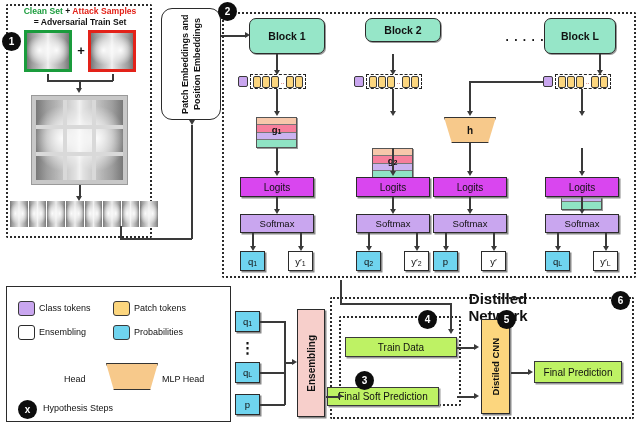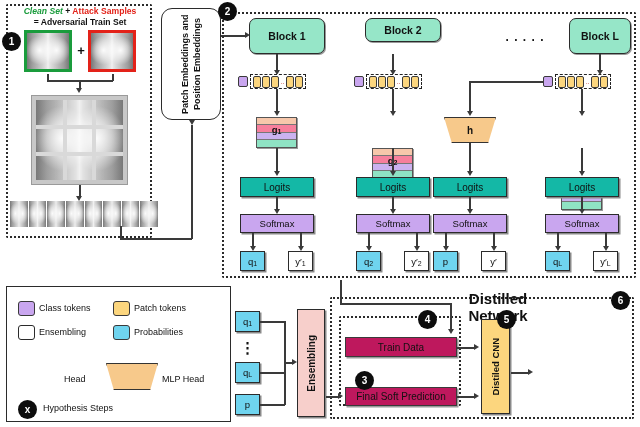--- a/index.html
+++ b/index.html
@@ -12,29 +12,29 @@
   .region{border:2px dotted #2b2b2b;border-radius:2px;}
 
   
   .step{width:19px;height:19px;border-radius:50%;background:#0d0d0d;color:#fff;
         font-size:10px;font-weight:bold;display:flex;align-items:center;justify-content:center;
         z-index:40;font-family:"Liberation Sans",sans-serif;}
 
   
   .blk{background:#96e6c8;border:1px solid #2b2b2b;border-radius:7px;
        font-size:10.5px;font-weight:bold;color:#111;box-shadow:1px 1px 0 #999;}
-  .logits{background:#14b8a6;border:1px solid #2b2b2b;font-size:10px;color:#111;
+  .logits{background:#d946ef;border:1px solid #2b2b2b;font-size:10px;color:#111;
           box-shadow:1.5px 1.5px 0 #8a8a8a;}
   .softmax{background:#c9a6ef;border:1px solid #2b2b2b;font-size:9.5px;color:#111;
            box-shadow:1.5px 1.5px 0 #8a8a8a;}
   .prob{background:#6fd4ef;border:1.4px solid #2b2b2b;font-size:9.5px;color:#111;
         box-shadow:1.5px 1.5px 0 #8a8a8a;}
   .pred{background:#ffffff;border:1.4px solid #2b2b2b;font-size:9.5px;color:#111;
         box-shadow:1.5px 1.5px 0 #8a8a8a;}
-  .whitebox{background:#be185d;border:1.5px solid #3a3a3a;font-size:10px;color:#111;
+  .whitebox{background:#bef264;border:1.5px solid #3a3a3a;font-size:10px;color:#111;
             box-shadow:1.5px 1.5px 0 #9a9a9a;}
 
   
   .tokgroup{border:1.6px dashed #222;background:#fff;display:flex;align-items:center;
             gap:1.5px;padding:1.5px 2px;box-sizing:border-box;}
   .ptok{width:9px;height:10px;background:#fcd67e;border:1px solid #3a3a3a;border-radius:2px;}
   .ctok{width:10px;height:11px;background:#c9a6ef;border:1px solid #3a3a3a;border-radius:2px;}
   .tokdots{font-size:7px;color:#c0392b;letter-spacing:0px;line-height:6px;}
 
   
@@ -80,21 +80,21 @@
 </head>
 <body>
 
 <div id="root">
 
   <div class="abs region" style="left:6px;top:4px;width:146px;height:234px;"></div>
   <div class="abs step" style="left:2px;top:32px;">1</div>
 
   <div class="abs" style="left:10px;top:6px;width:140px;">
     <div style="font-size:8.6px;font-weight:bold;line-height:11px;text-align:center;">
-      <span style="color:#1a9c3c;font-style:italic;">Clean Set</span>
+      <span style="color:#1a9c3c;">Clean Set</span>
       <span style="color:#111;">+</span>
       <span style="color:#e32219;">Attack Samples</span>
     </div>
     <div style="font-size:8.6px;font-weight:bold;color:#111;text-align:center;line-height:11px;">= Adversarial Train Set</div>
   </div>
 
   <div class="abs xr" style="left:24px;top:30px;width:48px;height:42px;border:3px solid #1a9c3c;"></div>
   <div class="abs ctr" style="left:74px;top:42px;width:14px;height:16px;font-size:13px;font-weight:bold;color:#111;">+</div>
   <div class="abs xr" style="left:88px;top:30px;width:48px;height:42px;border:3px solid #e32219;"></div>
 
@@ -212,21 +212,21 @@
   <div class="abs ahead" style="left:413.5px;top:246px;"></div>
   <div class="abs prob ctr" style="left:356px;top:251px;width:25px;height:20px;">
     <span><span>q</span><span class="sub">2</span></span>
   </div>
   <div class="abs pred ctr" style="left:404px;top:251px;width:25px;height:20px;">
     <span><span>y′</span><span class="sub">2</span></span>
   </div>
 
   <div class="abs ctr" style="left:485px;top:30px;width:80px;height:14px;font-size:12px;font-weight:bold;color:#111;letter-spacing:1px;">. . . . .</div>
 
-  <div class="abs blk ctr" style="left:569px;top:18px;width:62px;height:36px;">Block L</div>
+  <div class="abs blk ctr" style="left:544px;top:18px;width:72px;height:36px;">Block L</div>
   <div class="abs ln lnv" style="left:599px;top:54px;height:18px;"></div>
   <div class="abs ahead" style="left:596.5px;top:70px;"></div>
   <div class="abs ctok" style="left:543px;top:76px;"></div>
   <div class="abs tokgroup" style="left:555px;top:74px;width:56px;height:15px;">
     <span class="ptok"></span>
     <span class="ptok"></span>
     <span class="ptok"></span>
     <span class="tokdots">..</span>
     <span class="ptok"></span>
     <span class="ptok"></span>
@@ -317,21 +317,21 @@
 
   <div class="abs ctr" style="left:297px;top:309px;width:28px;height:108px;background:#f7cfcb;border:1px solid #2b2b2b;box-shadow:1.5px 1.5px 0 #8a8a8a;">
     <div class="vert" style="font-size:10px;font-weight:bold;color:#111;">Ensembling</div>
   </div>
 
   <div class="abs region" style="left:339px;top:316px;width:122px;height:90px;"></div>
   <div class="abs step" style="left:418px;top:310px;">4</div>
 
   <div class="abs whitebox ctr" style="left:345px;top:337px;width:112px;height:20px;">Train Data</div>
   <div class="abs step" style="left:355px;top:371px;">3</div>
-  <div class="abs whitebox ctr" style="left:345px;top:387px;width:112px;height:19px;">Final Soft Prediction</div>
+  <div class="abs whitebox ctr" style="left:327px;top:387px;width:112px;height:19px;">Final Soft Prediction</div>
 
   <div class="abs ln lnh" style="left:326px;top:396px;width:13px;"></div>
   <div class="abs ahead-r" style="left:338px;top:392.5px;"></div>
 
   <div class="abs ln lnh" style="left:340px;top:303px;width:111px;"></div>
   <div class="abs ln lnv" style="left:450px;top:303px;height:28px;"></div>
   <div class="abs ahead" style="left:447.5px;top:329px;"></div>
   <div class="abs ln lnv" style="left:340px;top:280px;height:24px;"></div>
 
   <div class="abs ctr" style="left:440px;top:300px;width:116px;height:13px;font-size:15px;font-weight:bold;color:#111;">Distilled Network</div>
@@ -343,14 +343,15 @@
 
   <div class="abs ctr" style="left:481px;top:319px;width:29px;height:95px;background:#fcd67e;border:1px solid #2b2b2b;box-shadow:1.5px 1.5px 0 #8a8a8a;">
     <div class="vert" style="font-size:9.5px;font-weight:bold;color:#111;">Distiled CNN</div>
   </div>
   <div class="abs step" style="left:497px;top:310px;">
       <span>5</span>
     </div>
 
   <div class="abs ln lnh" style="left:511px;top:372px;width:18px;"></div>
   <div class="abs ahead-r" style="left:528px;top:368.5px;"></div>
+  <div class="abs whitebox ctr" style="left:534px;top:361px;width:88px;height:22px;">Final Prediction</div>
 
 </div>
 
 </body></html>

